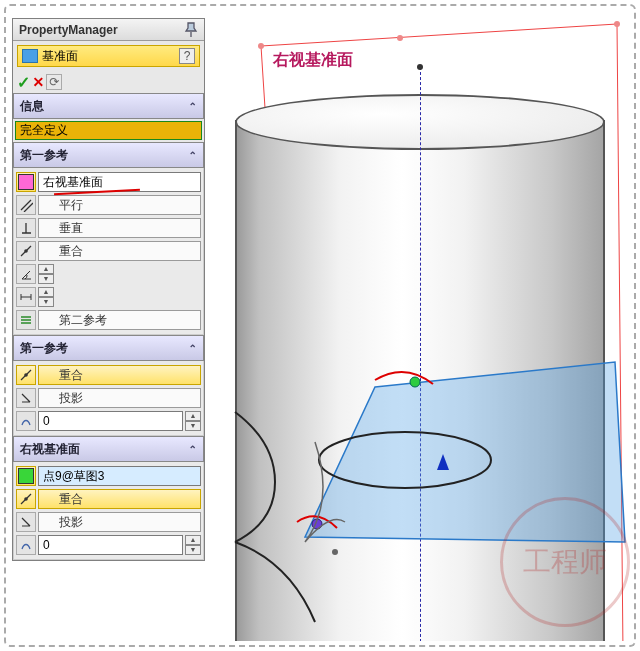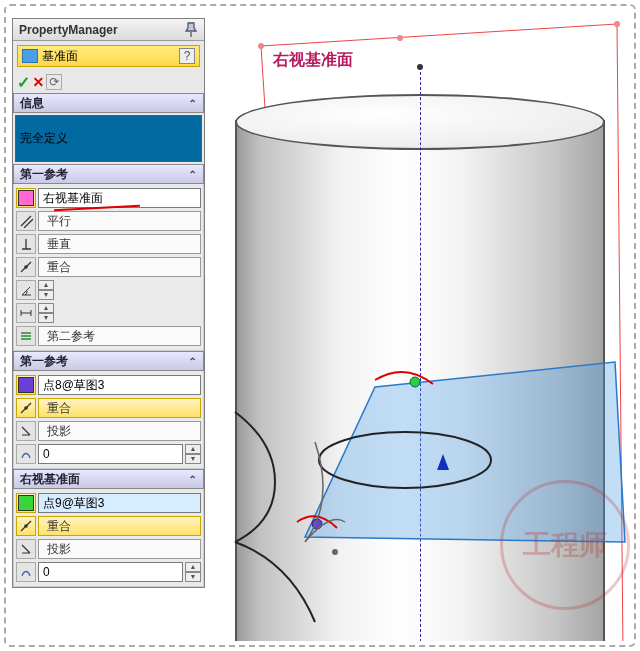--- a/index.html
+++ b/index.html
@@ -8,41 +8,41 @@
   .panel { position: absolute; left: 12px; top: 18px; width: 193px; background: #e8e8e8; border: 1px solid #808080; z-index: 3; font-size: 12px; }
   .pm-title { background: linear-gradient(#f4f4f4,#dcdcdc); border-bottom: 1px solid #9a9a9a; height: 22px; display: flex; align-items: center; padding: 0 6px; font-weight: bold; color: #333; text-align: right; }
   .pm-title .pin { margin-left: auto; width: 14px; height: 16px; }
   .feature-title { background: linear-gradient(#ffeb80,#ffd84a); border: 1px solid #c9a500; height: 22px; display: flex; align-items: center; margin: 4px; padding: 0 4px; }
   .feature-title .ft-icon { width: 16px; height: 14px; background: #4aa0e6; border: 1px solid #2b74ad; margin-right: 4px; }
   .feature-title .help { margin-left: auto; width: 16px; height: 16px; border: 1px solid #888; background: #eee; text-align: center; line-height: 14px; color: #555; }
   .btnrow { height: 22px; display: flex; align-items: center; gap: 2px; padding: 0 4px; background: #e8e8e8; }
   .ok { color: #1e9e1e; font-size: 16px; font-weight: bold; }
   .cancel { color: #d00; font-size: 14px; font-weight: bold; }
   .prev { color: #666; font-size: 12px; border: 1px solid #aaa; padding: 0 2px; }
-  .section-hdr { background: linear-gradient(#e8e8ff,#c9c9e6); border: 1px solid #888; height: 20px; display: flex; align-items: center; padding: 0 6px; color: #223; font-weight: bold; }
+  .section-hdr { background: linear-gradient(#e8e8ff,#c9c9e6); border: 1px solid #888; height: 20px; display: flex; align-items: center; padding: 12px 6px; color: #223; font-weight: bold; }
   .section-hdr .chev { margin-left: auto; color: #446; font-size: 10px; }
   .section-body { background: #eaeaea; padding: 2px 2px; border: 1px solid #ccc; border-top: none; }
-  .status-green { background: #0369a1; border: 1px solid #1a881a; padding: 14px 4px; margin: 2px; }
+  .status-green { background: #eab308; border: 1px solid #1a881a; padding: 0 4px; margin: 2px; }
   .row { display: flex; align-items: center; height: 22px; margin: 1px 0; gap: 2px; }
   .icon-sq { width: 20px; height: 20px; display: flex; align-items: center; justify-content: center; background: #e4e4e4; border: 1px solid #aaa; flex: 0 0 auto; }
   .icon-sq.toggled { background: linear-gradient(#fff3c0,#ffe26a); border: 1px solid #c9a500; }
   .inputish { flex: 1; background: #fff; border: 1px solid #7a7a7a; height: 20px; padding: 0 4px; display: flex; align-items: center; }
-  .btnish { background: #fafafa; border: 1px solid #9a9a9a; height: 20px; flex: 1; padding: 0 8px; display: flex; align-items: center; color: #333; }
+  .btnish { background: #fafafa; border: 1px solid #9a9a9a; height: 20px; flex: 1; padding: 0 20px; display: flex; align-items: center; color: #333; }
   .btnish.pressed { background: linear-gradient(#fff3c0,#ffe26a); border: 1px solid #c9a500; }
   .spinner { width: 16px; display: flex; flex-direction: column; }
   .spinner div { height: 10px; border: 1px solid #888; background: #eee; font-size: 7px; text-align: center; color: #555; line-height: 8px; }
   .swatch { width: 16px; height: 16px; border: 1px solid #333; }
   .red-underline { position: absolute; width: 86px; height: 0; border-bottom: 2px solid #d00; transform: rotate(-3deg); pointer-events: none; }
   .viewport { position: absolute; left: 205px; top: 12px; right: 10px; bottom: 10px; background: #fff; z-index: 1; overflow: hidden; }
   .cylinder { position: absolute; left: 30px; top: 108px; width: 370px; height: 560px; background: linear-gradient(90deg, #9b9b9b 0%, #c0c0c0 6%, #f2f2f2 28%, #ffffff 45%, #f2f2f2 62%, #c8c8c8 86%, #a5a5a5 100%); border-left: 2px solid #555; border-right: 2px solid #555; }
   .cyl-top { position: absolute; left: 30px; top: 82px; width: 370px; height: 56px; border: 2px solid #555; border-radius: 50%; background: radial-gradient(ellipse at 40% 35%, #fff, #e6e6e6); }
   .axis { position: absolute; left: 215px; top: 55px; height: 580px; border-left: 1px dashed #2a2aa8; }
   .right-plane-line { position: absolute; stroke: #e44; stroke-width: 1; }
   .viewport-label { position: absolute; left: 68px; top: 38px; color: #b6195e; font-weight: bold; font-size: 16px; text-shadow: 0 0 1px #fff; }
-  .watermark { position: absolute; right: 10px; bottom: 41px; width: 130px; height: 130px; border: 3px solid rgba(180,40,40,.25); border-radius: 50%; display: flex; align-items: center; justify-content: center; color: rgba(180,40,40,.28); font-size: 28px; font-weight: bold; z-index: 4; }
+  .watermark { position: absolute; right: 10px; bottom: 24px; width: 130px; height: 130px; border: 3px solid rgba(180,40,40,.25); border-radius: 50%; display: flex; align-items: center; justify-content: center; color: rgba(180,40,40,.28); font-size: 28px; font-weight: normal; z-index: 4; }
   svg { display: block; }
 </style>
 </head>
 <body>
 
 <div class="stamp-border"></div>
 
 <div class="panel">
 
   <div class="pm-title">
@@ -151,28 +151,20 @@
           <span>第二参考</span>
         </div>
     </div>
   </div>
 
   <div class="section-hdr">
     <span>第一参考</span>
     <span class="chev">⌃</span>
   </div>
   <div class="section-body">
-    <div class="row">
-      <div class="icon-sq toggled">
-        <div class="swatch" style="background:#6a3fd6"></div>
-      </div>
-      <div class="inputish">
-          <span>点8@草图3</span>
-        </div>
-    </div>
     <div class="row">
       <div class="icon-sq toggled">
           <svg width="14" height="14">
             <path d="M2 12 L12 2" stroke="#333" stroke-width="1.3"></path>
             <circle cx="7" cy="7" r="1.8" fill="#333"></circle>
           </svg>
         </div>
       <div class="btnish pressed">
           <span>重合</span>
         </div>

